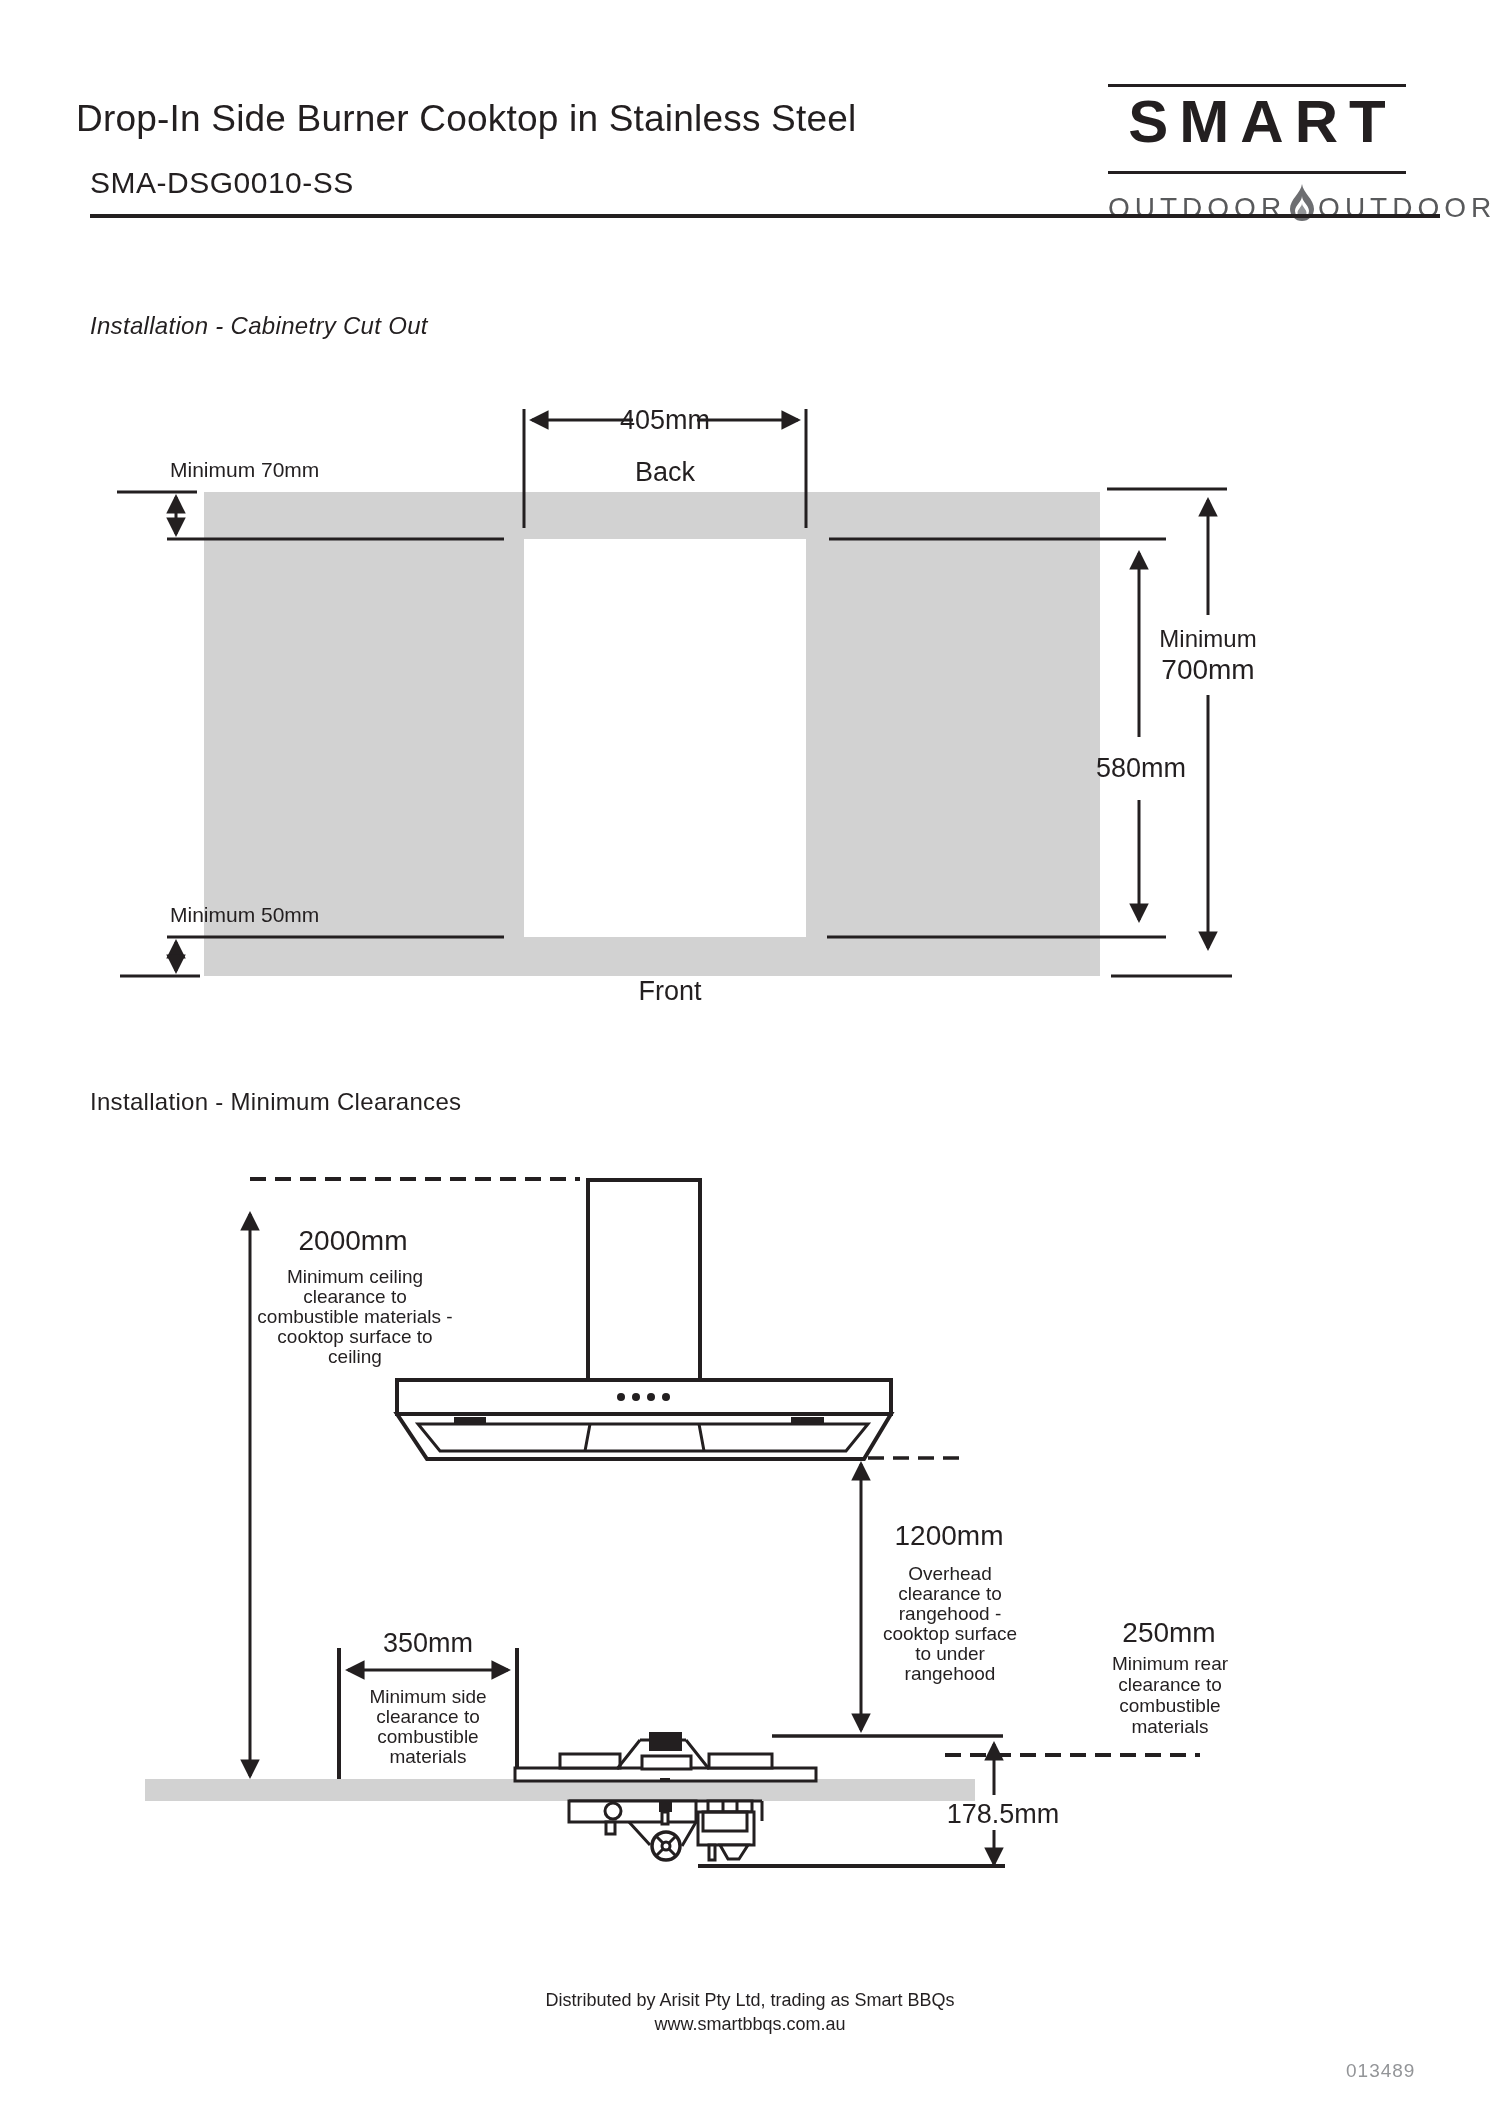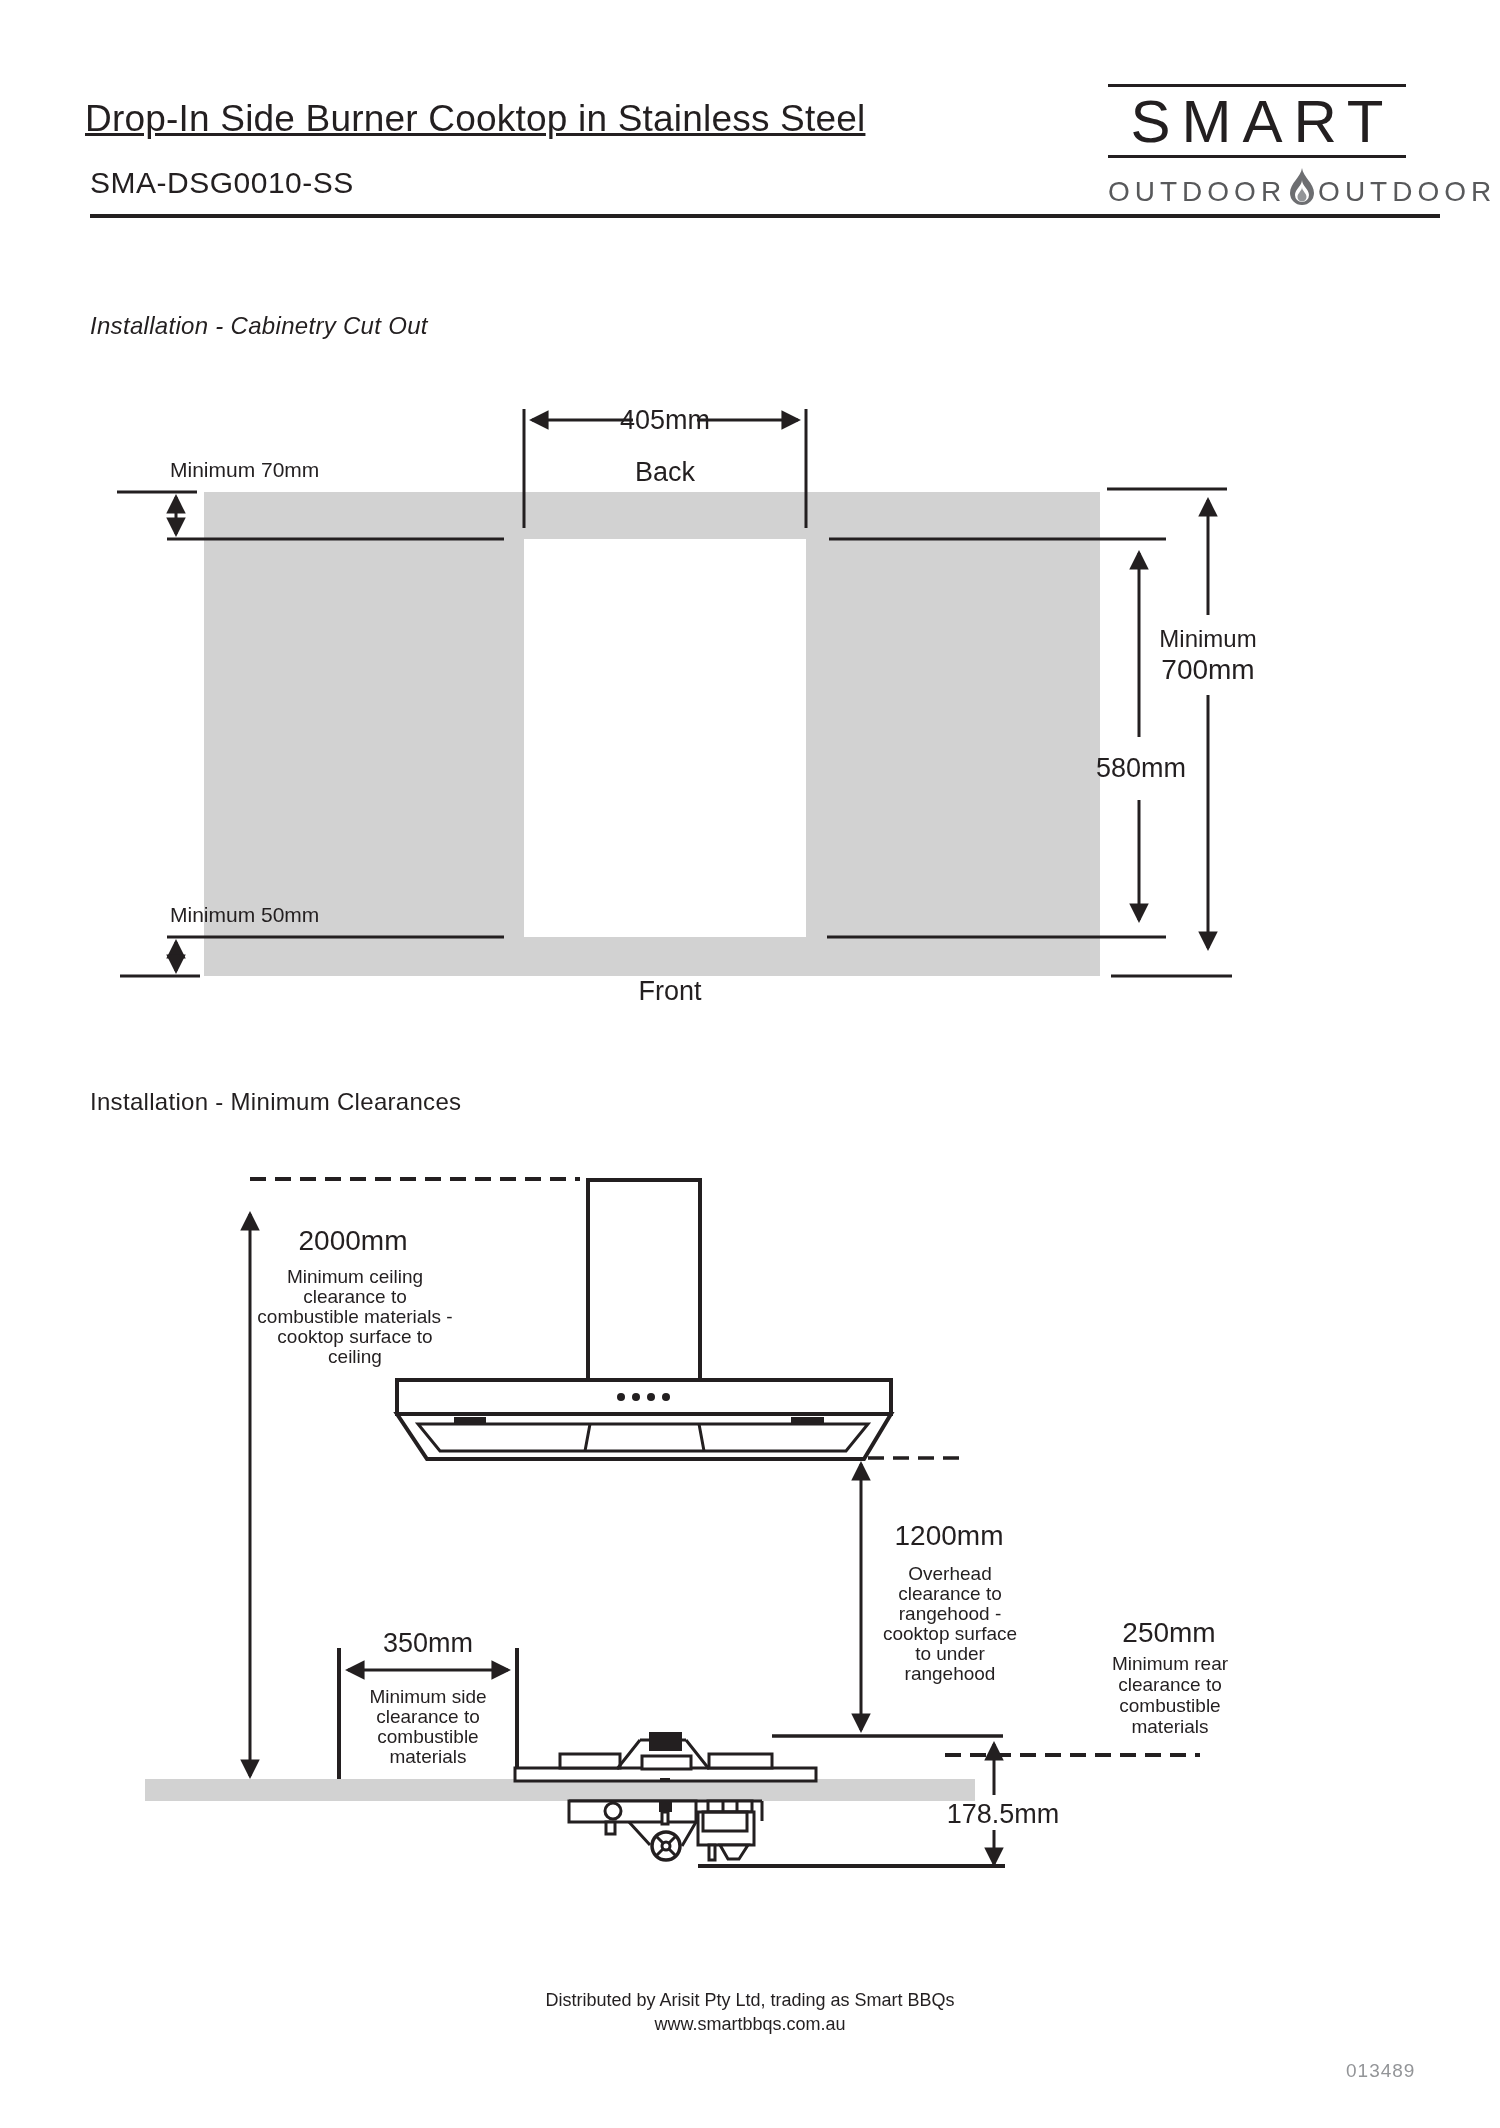--- a/index.html
+++ b/index.html
@@ -1,24 +1,24 @@
 <!DOCTYPE html>
 <html><head>
 <meta charset="utf-8">
 <style>
   html,body{margin:0;padding:0;background:#e8e8e8;}
   .page{position:relative;width:1500px;height:2128px;margin:0 auto;background:#ffffff;
         font-family:"Liberation Sans",sans-serif;color:#231f20;overflow:hidden;}
   .abs{position:absolute;}
-  .title{left:85px;top:98px;font-size:37px;letter-spacing:.2px;font-weight:400;text-decoration:underline;}
+  .title{left:76px;top:98px;font-size:37px;letter-spacing:.2px;font-weight:400;}
   .model{left:90px;top:166px;font-size:30px;letter-spacing:.5px;}
   .logo{left:1108px;top:84px;width:298px;}
   .logo-rule{height:3px;background:#231f20;}
-  .logo-word{font-size:60px;font-weight:normal;letter-spacing:11px;text-align:center;
-             line-height:1.1;padding:2px 0 0 0;margin-right:-11px;}
+  .logo-word{font-size:60px;font-weight:bold;letter-spacing:11px;text-align:center;
+             line-height:1.1;padding:2px 0 16px 0;margin-right:-11px;}
   .logo-tagline{display:flex;align-items:center;justify-content:space-between;
                 margin-top:9px;color:#58595b;font-size:28px;letter-spacing:5px;}
   .page-rule{left:90px;top:214px;width:1350px;height:4px;background:#231f20;}
   .heading{font-size:24px;letter-spacing:.3px;}
   .h-cutout{left:90px;top:312px;font-style:italic;}
   .h-clear{left:90px;top:1088px;}
   svg text{fill:#231f20;font-family:"Liberation Sans",sans-serif;}
   .t-dim{font-size:27px;}
   .t-dim-lg{font-size:28px;}
   .t-sub{font-size:24px;}

